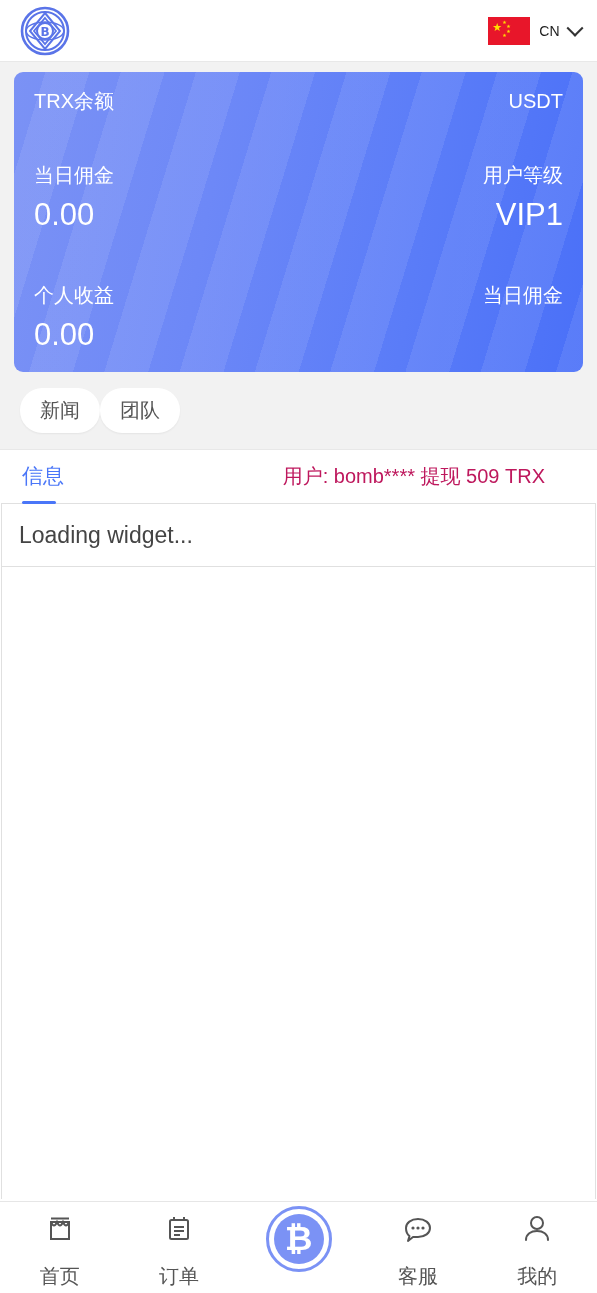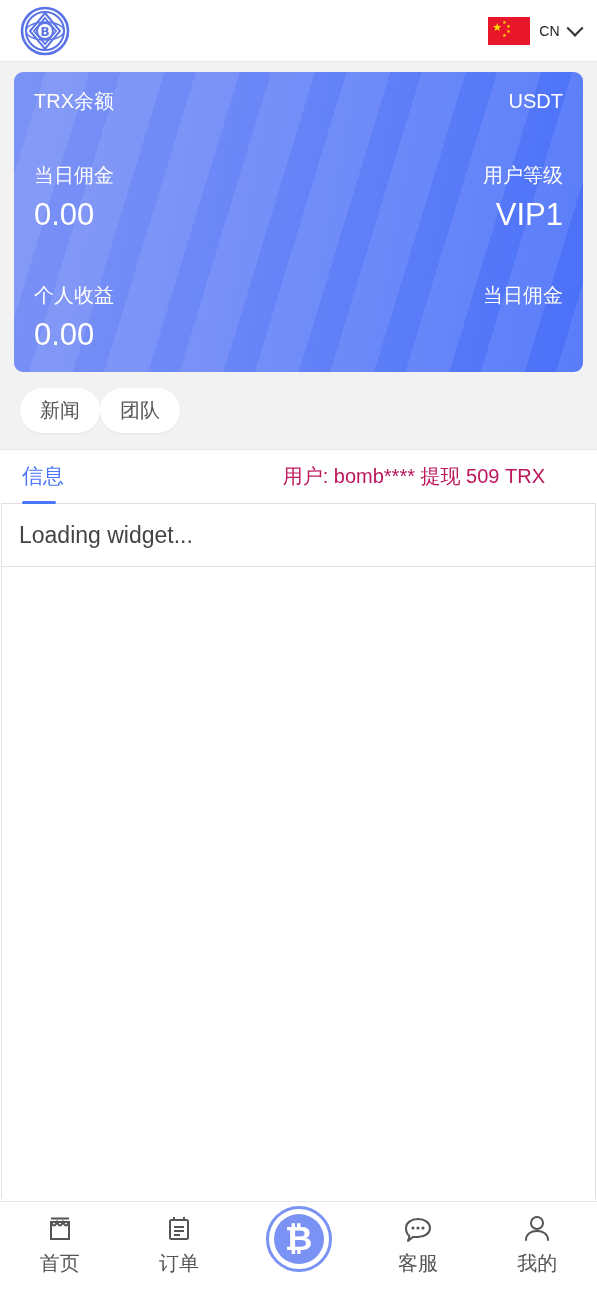--- a/index.html
+++ b/index.html
@@ -220,21 +220,21 @@
     border-top: 1px solid #e6e6e6;
     display: flex;
     align-items: flex-start;
     padding-top: 10px;
   }
   .nav-item {
     flex: 1;
     display: flex;
     flex-direction: column;
     align-items: center;
-    gap: 4px;
+    gap: 17px;
   }
   .nav-label {
     font-size: 20px;
     color: #555;
   }
   .nav-icon {
     width: 34px;
     height: 34px;
     display: flex;
     align-items: center;

